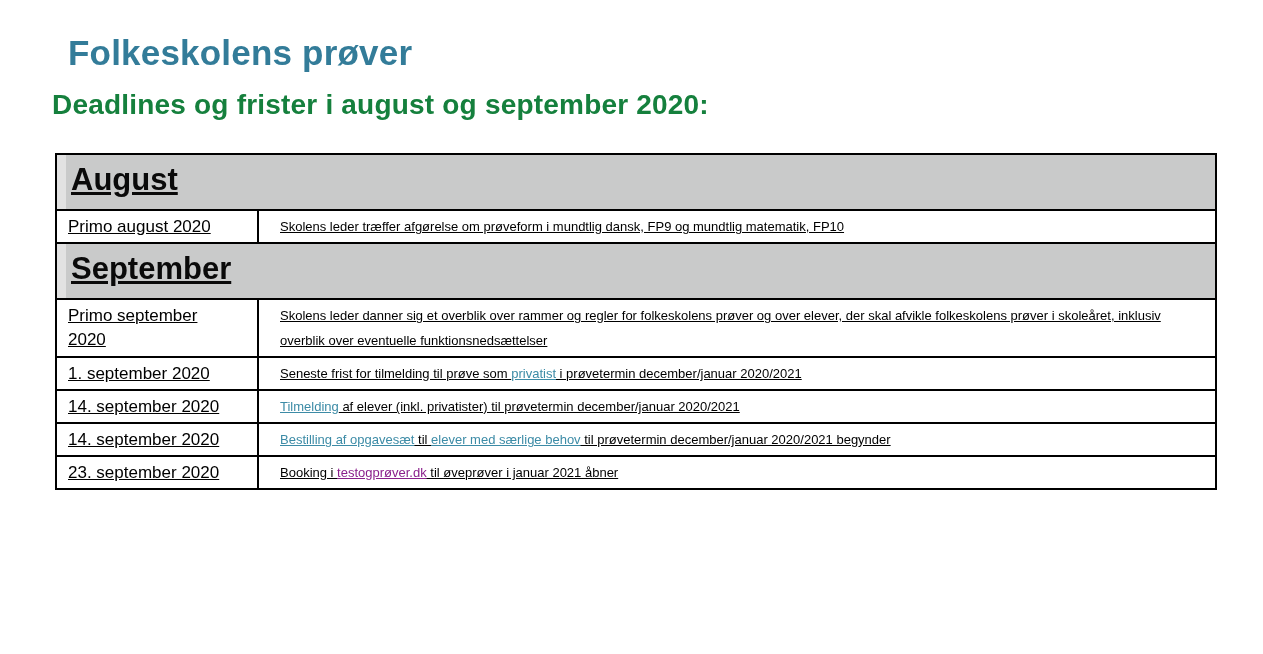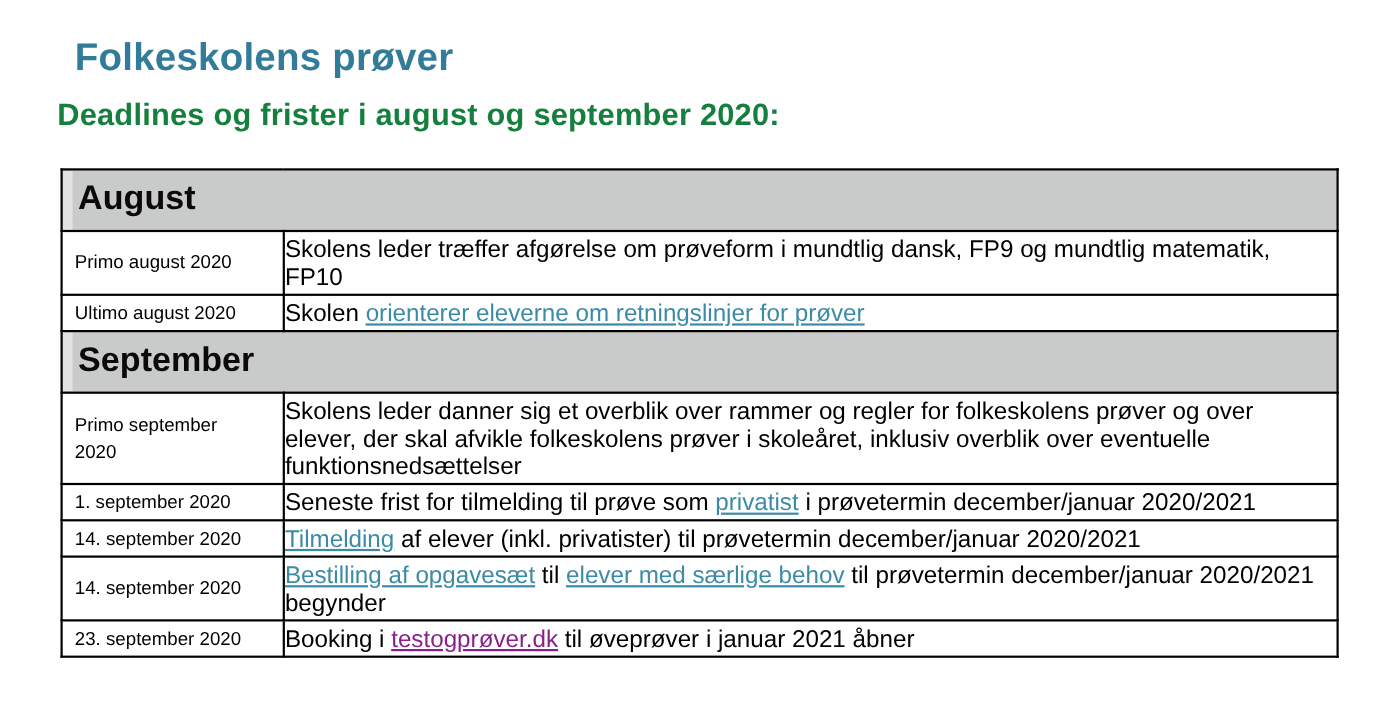--- a/index.html
+++ b/index.html
@@ -38,20 +38,21 @@
     border-collapse: collapse;
     table-layout: fixed;
     width: 1162px;
     margin: 32px 0 0 3px;
     background: #ffffff;
   }
   col.col-date { width: 202px; }
   table.deadlines th,
   table.deadlines td {
     border: 2px solid var(--border-black, #000000);
+    text-decoration: underline;
   }
   tr.section-row { height: 56px; }
   tr.data-row { height: 28px; }
   th.section-header {
     background: var(--gray-band, #C9CACA);
     box-shadow: inset 9px 0 0 var(--gray-band-edge, #E2E2E2);
     text-align: left;
     vertical-align: middle;
     font-size: 31px;
     font-weight: bold;
@@ -60,22 +61,22 @@
   }
   td.date-cell {
     vertical-align: middle;
     padding: 2px 8px 2px 11px;
     font-size: 17px;
     line-height: 24px;
     white-space: pre-line;
   }
   td.desc-cell {
     vertical-align: middle;
-    padding: 3px 12px 3px 0;
-    font-size: 22px;
+    padding: 3px 12px 3px 21px;
+    font-size: 13px;
     line-height: 25px;
   }
   a.lnk {
     color: var(--link-teal, #3C8BA6);
     text-decoration: underline;
     cursor: pointer;
   }
   a.lnk.visited {
     color: var(--visited-purple, #8A1F8C);
     text-align: center;
@@ -93,24 +94,20 @@
       <col class="col-desc">
     </colgroup>
     <tbody>
         <tr class="section-row">
           <th colspan="2" class="section-header">August</th>
         </tr>
         <tr class="data-row">
           <td class="date-cell">Primo august 2020</td>
           <td class="desc-cell"><span>Skolens leder træffer afgørelse om prøveform i mundtlig dansk, FP9 og mundtlig matematik, FP10</span></td>
         </tr>
-        <tr class="data-row">
-          <td class="date-cell">Ultimo august 2020</td>
-          <td class="desc-cell"><span>Skolen </span><a href="#" class="lnk">orienterer eleverne om retningslinjer for prøver</a></td>
-        </tr>
         <tr class="section-row">
           <th colspan="2" class="section-header">September</th>
         </tr>
         <tr class="data-row">
           <td class="date-cell">Primo september
 2020</td>
           <td class="desc-cell"><span>Skolens leder danner sig et overblik over rammer og regler for folkeskolens prøver og over elever, der skal afvikle folkeskolens prøver i skoleåret, inklusiv overblik over eventuelle funktionsnedsættelser</span></td>
         </tr>
         <tr class="data-row">
           <td class="date-cell">1. september 2020</td>

